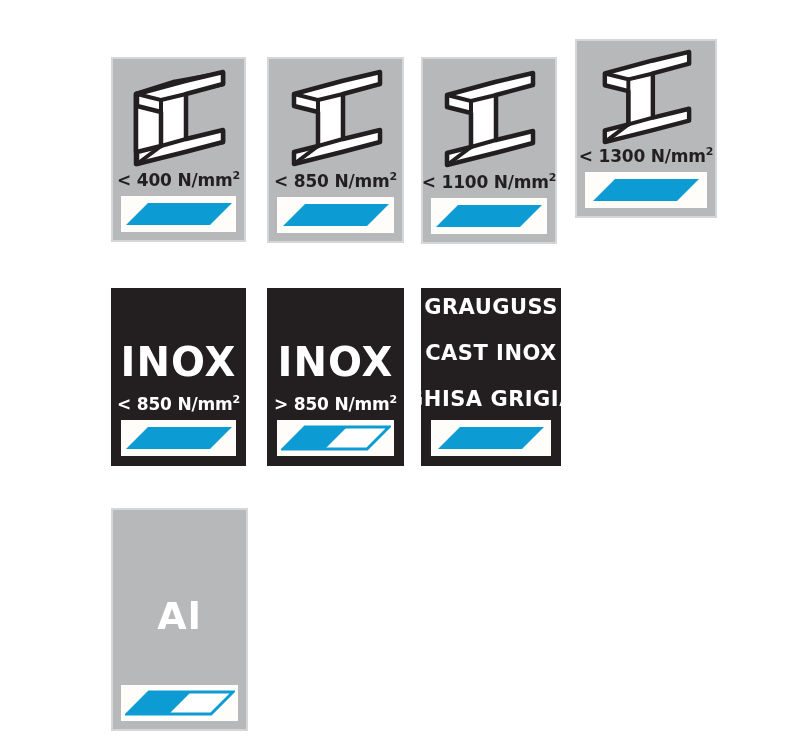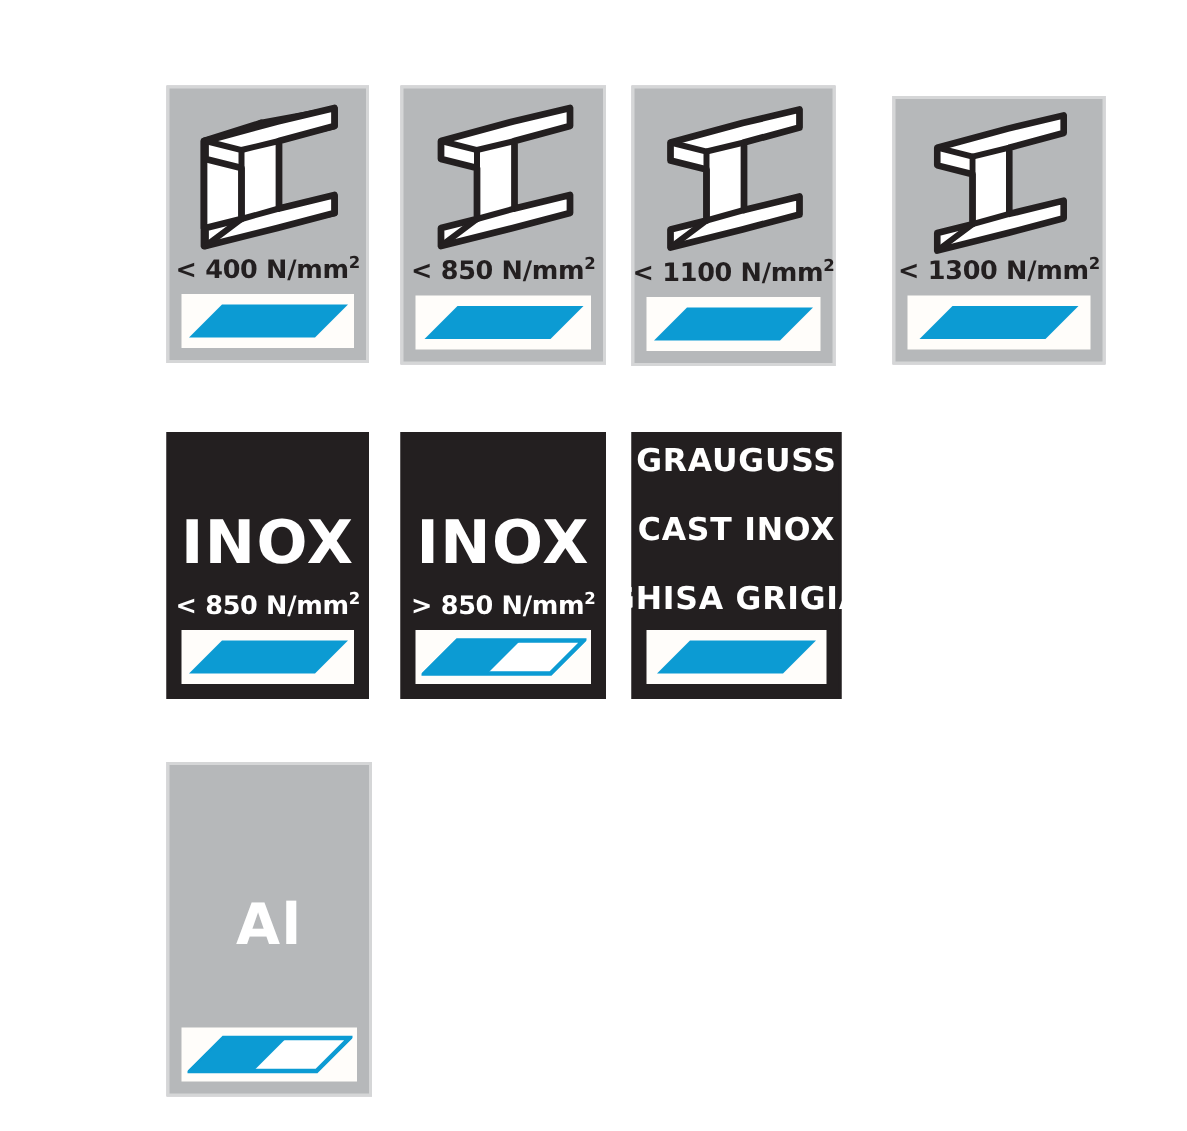--- a/index.html
+++ b/index.html
@@ -201,21 +201,21 @@
     <div class="caption on-gray">
       <span>&lt; 1100 N/mm</span><sup>2</sup>
     </div>
     <div class="strip">
       <svg width="110" height="26" viewBox="0 0 110 26">
         <polygon points="24,2 108,2 86,24 2,24" fill="#0c9bd3"></polygon>
       </svg>
     </div>
   </div>
 
-  <div class="tile gray" style="left:575px; top:64px; width:142px; height:179px;margin-left:20px;">
+  <div class="tile gray" style="left:575px; top:39px; width:142px; height:179px;">
     <div class="beam-wrap">
       <svg width="104" height="98" viewBox="0 0 104 100">
         <g stroke="#231f20" stroke-width="4.5" stroke-linejoin="round" stroke-linecap="round">
           <path d="M10,26 L58,13 L96,4 L96,16 L59,26 L59,71 L96,62 L96,74 L58,84 L10,96 L10,84 L34,78 L34,44 L10,38 Z" fill="#ffffff"></path>
         </g>
         <g fill="none" stroke="#231f20" stroke-width="4">
           <path d="M10,26 L34,32 L34,78 L10,96"></path>
           <path d="M34,32 L59,26"></path>
           <path d="M34,78 L59,71"></path>
         </g>

